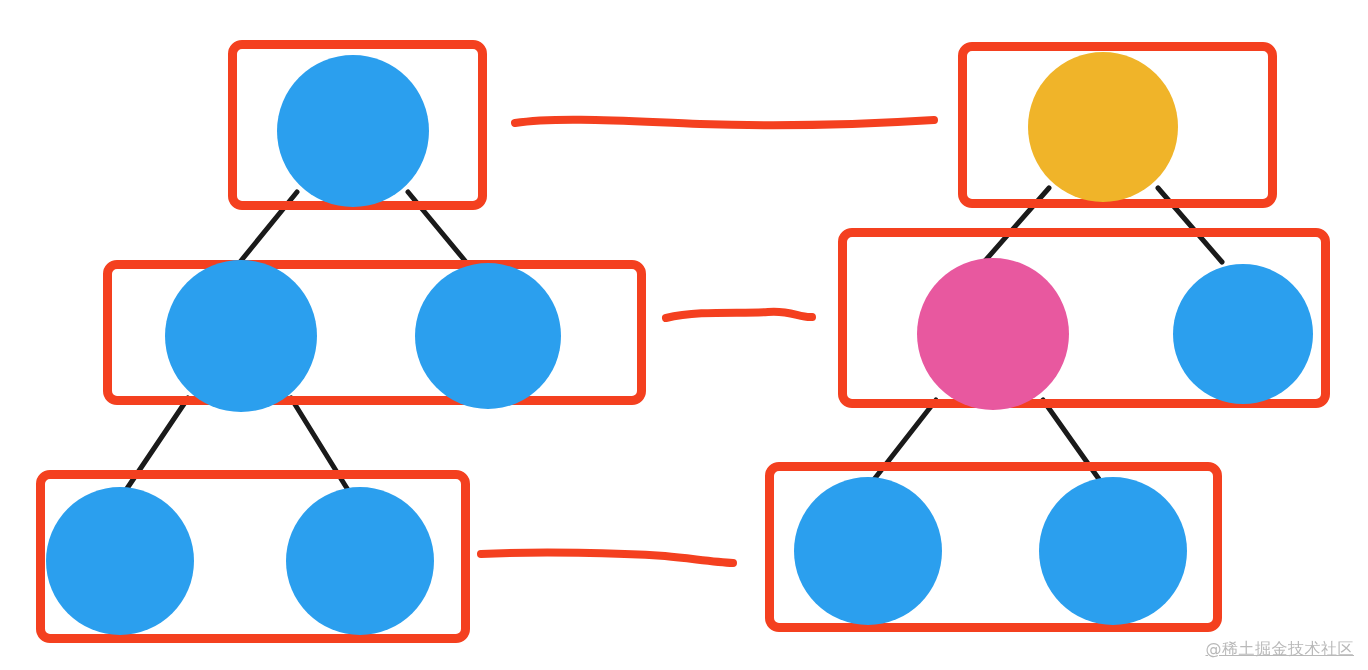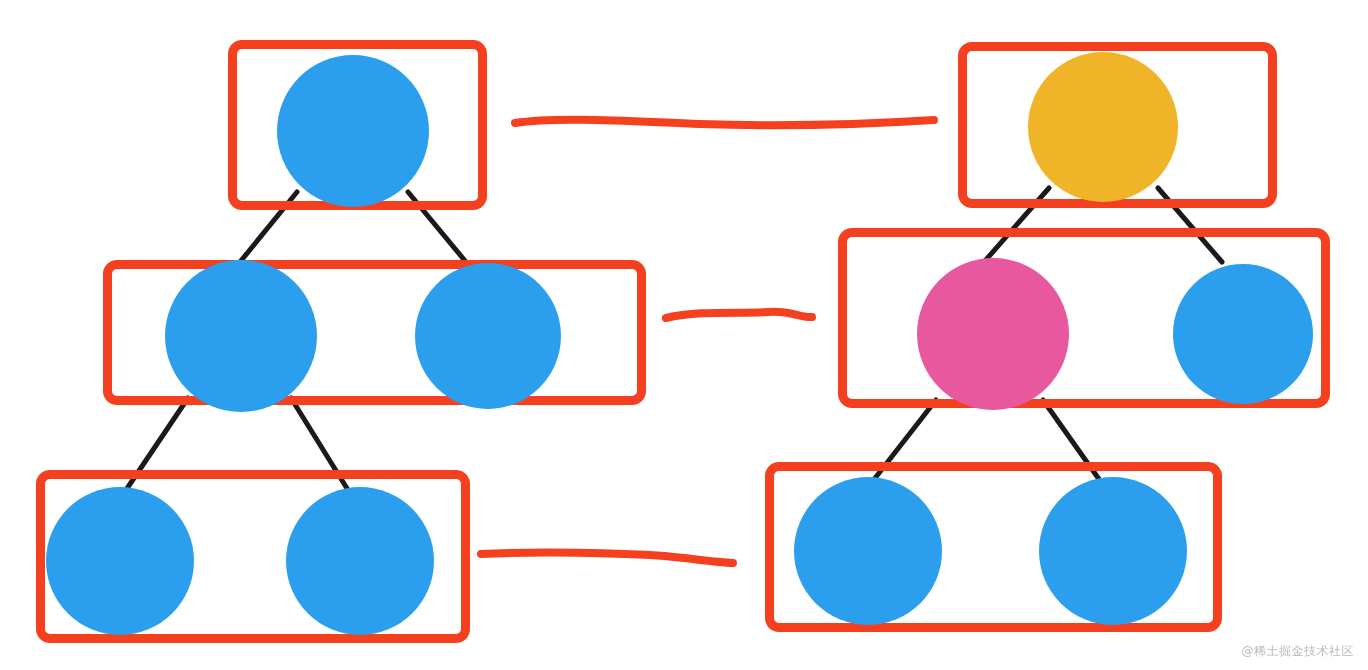--- a/index.html
+++ b/index.html
@@ -40,25 +40,26 @@
     background: transparent;
   }
   .node-circle {
     position: absolute;
     border-radius: 50%;
   }
   .watermark {
     position: absolute;
     right: 14px;
     bottom: 10px;
-    font-size: 12px;
+    font-size: 16px;
     color: #b9b9b9;
     letter-spacing: 0.5px;
     white-space: nowrap;
     font-family: "DejaVu Sans", sans-serif;
+    text-decoration: underline;
   }
 </style>
 </head>
 <body>
 
 <div id="canvas">
 
   <svg id="edge-layer" viewBox="0 0 1368 670" xmlns="http://www.w3.org/2000/svg">
       <line x1="297" y1="192" x2="240" y2="262" stroke="#1a1a1a" stroke-width="5" stroke-linecap="round"></line>
       <line x1="408" y1="192" x2="466" y2="262" stroke="#1a1a1a" stroke-width="5" stroke-linecap="round"></line>

